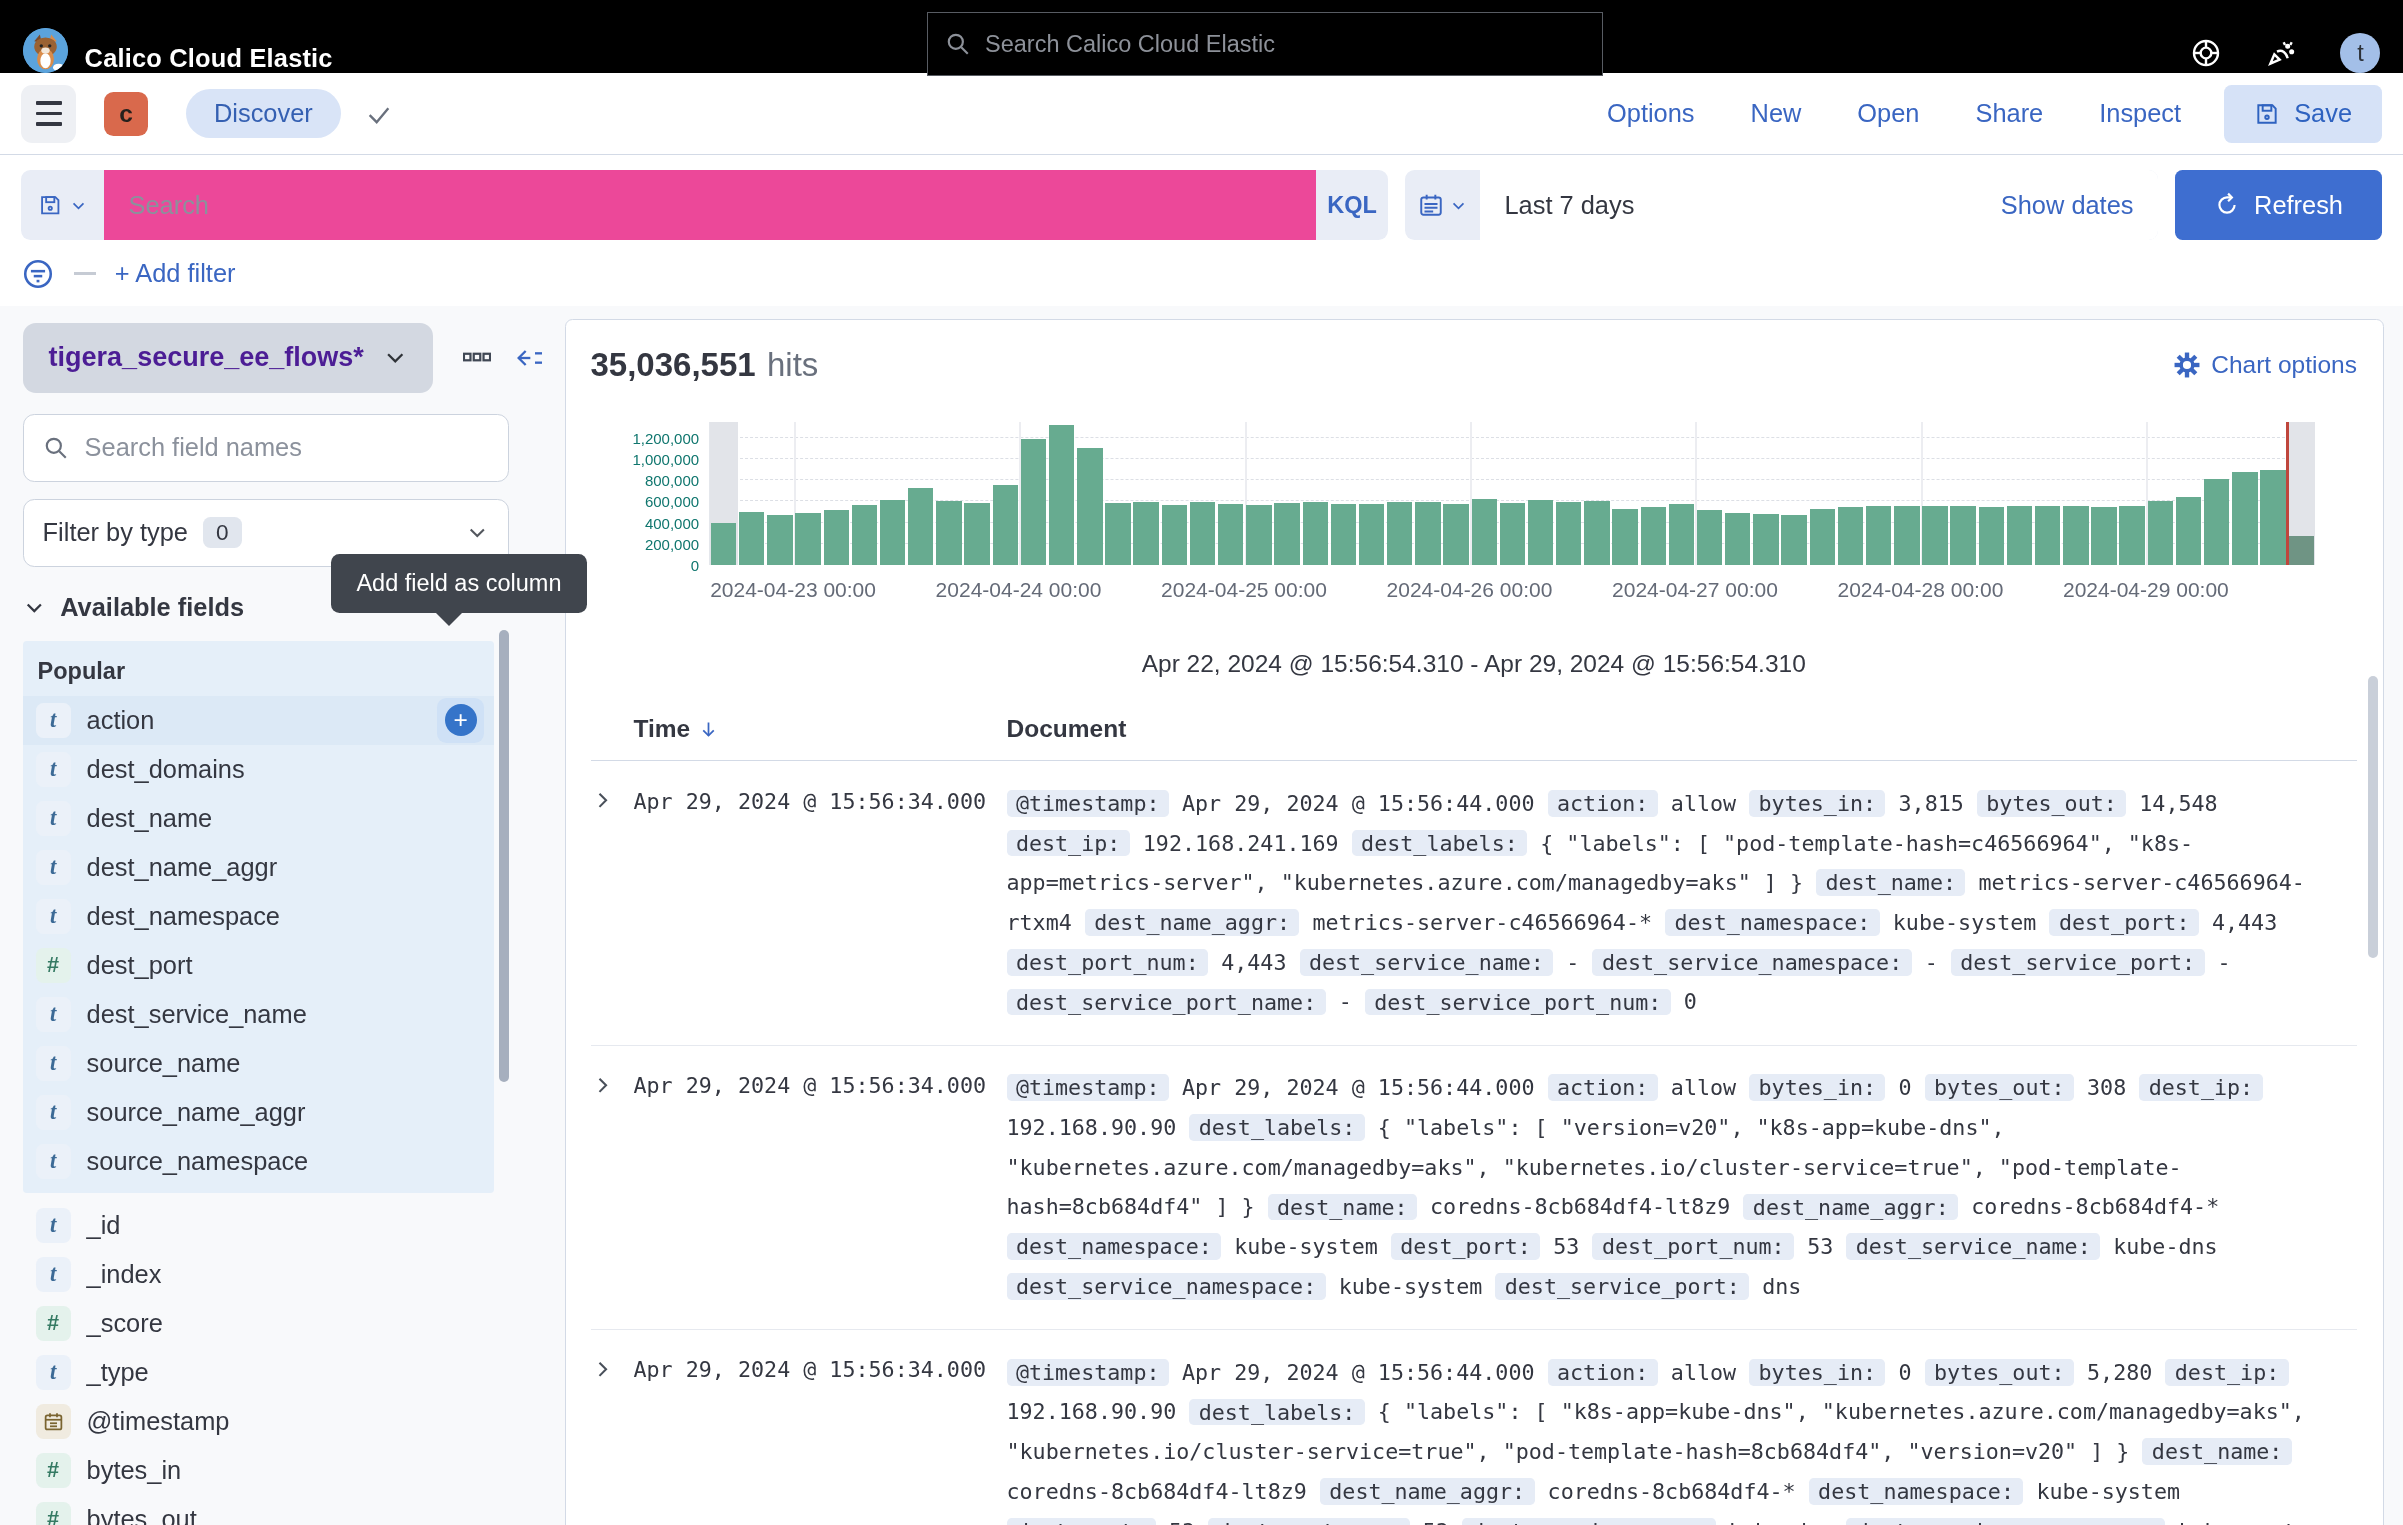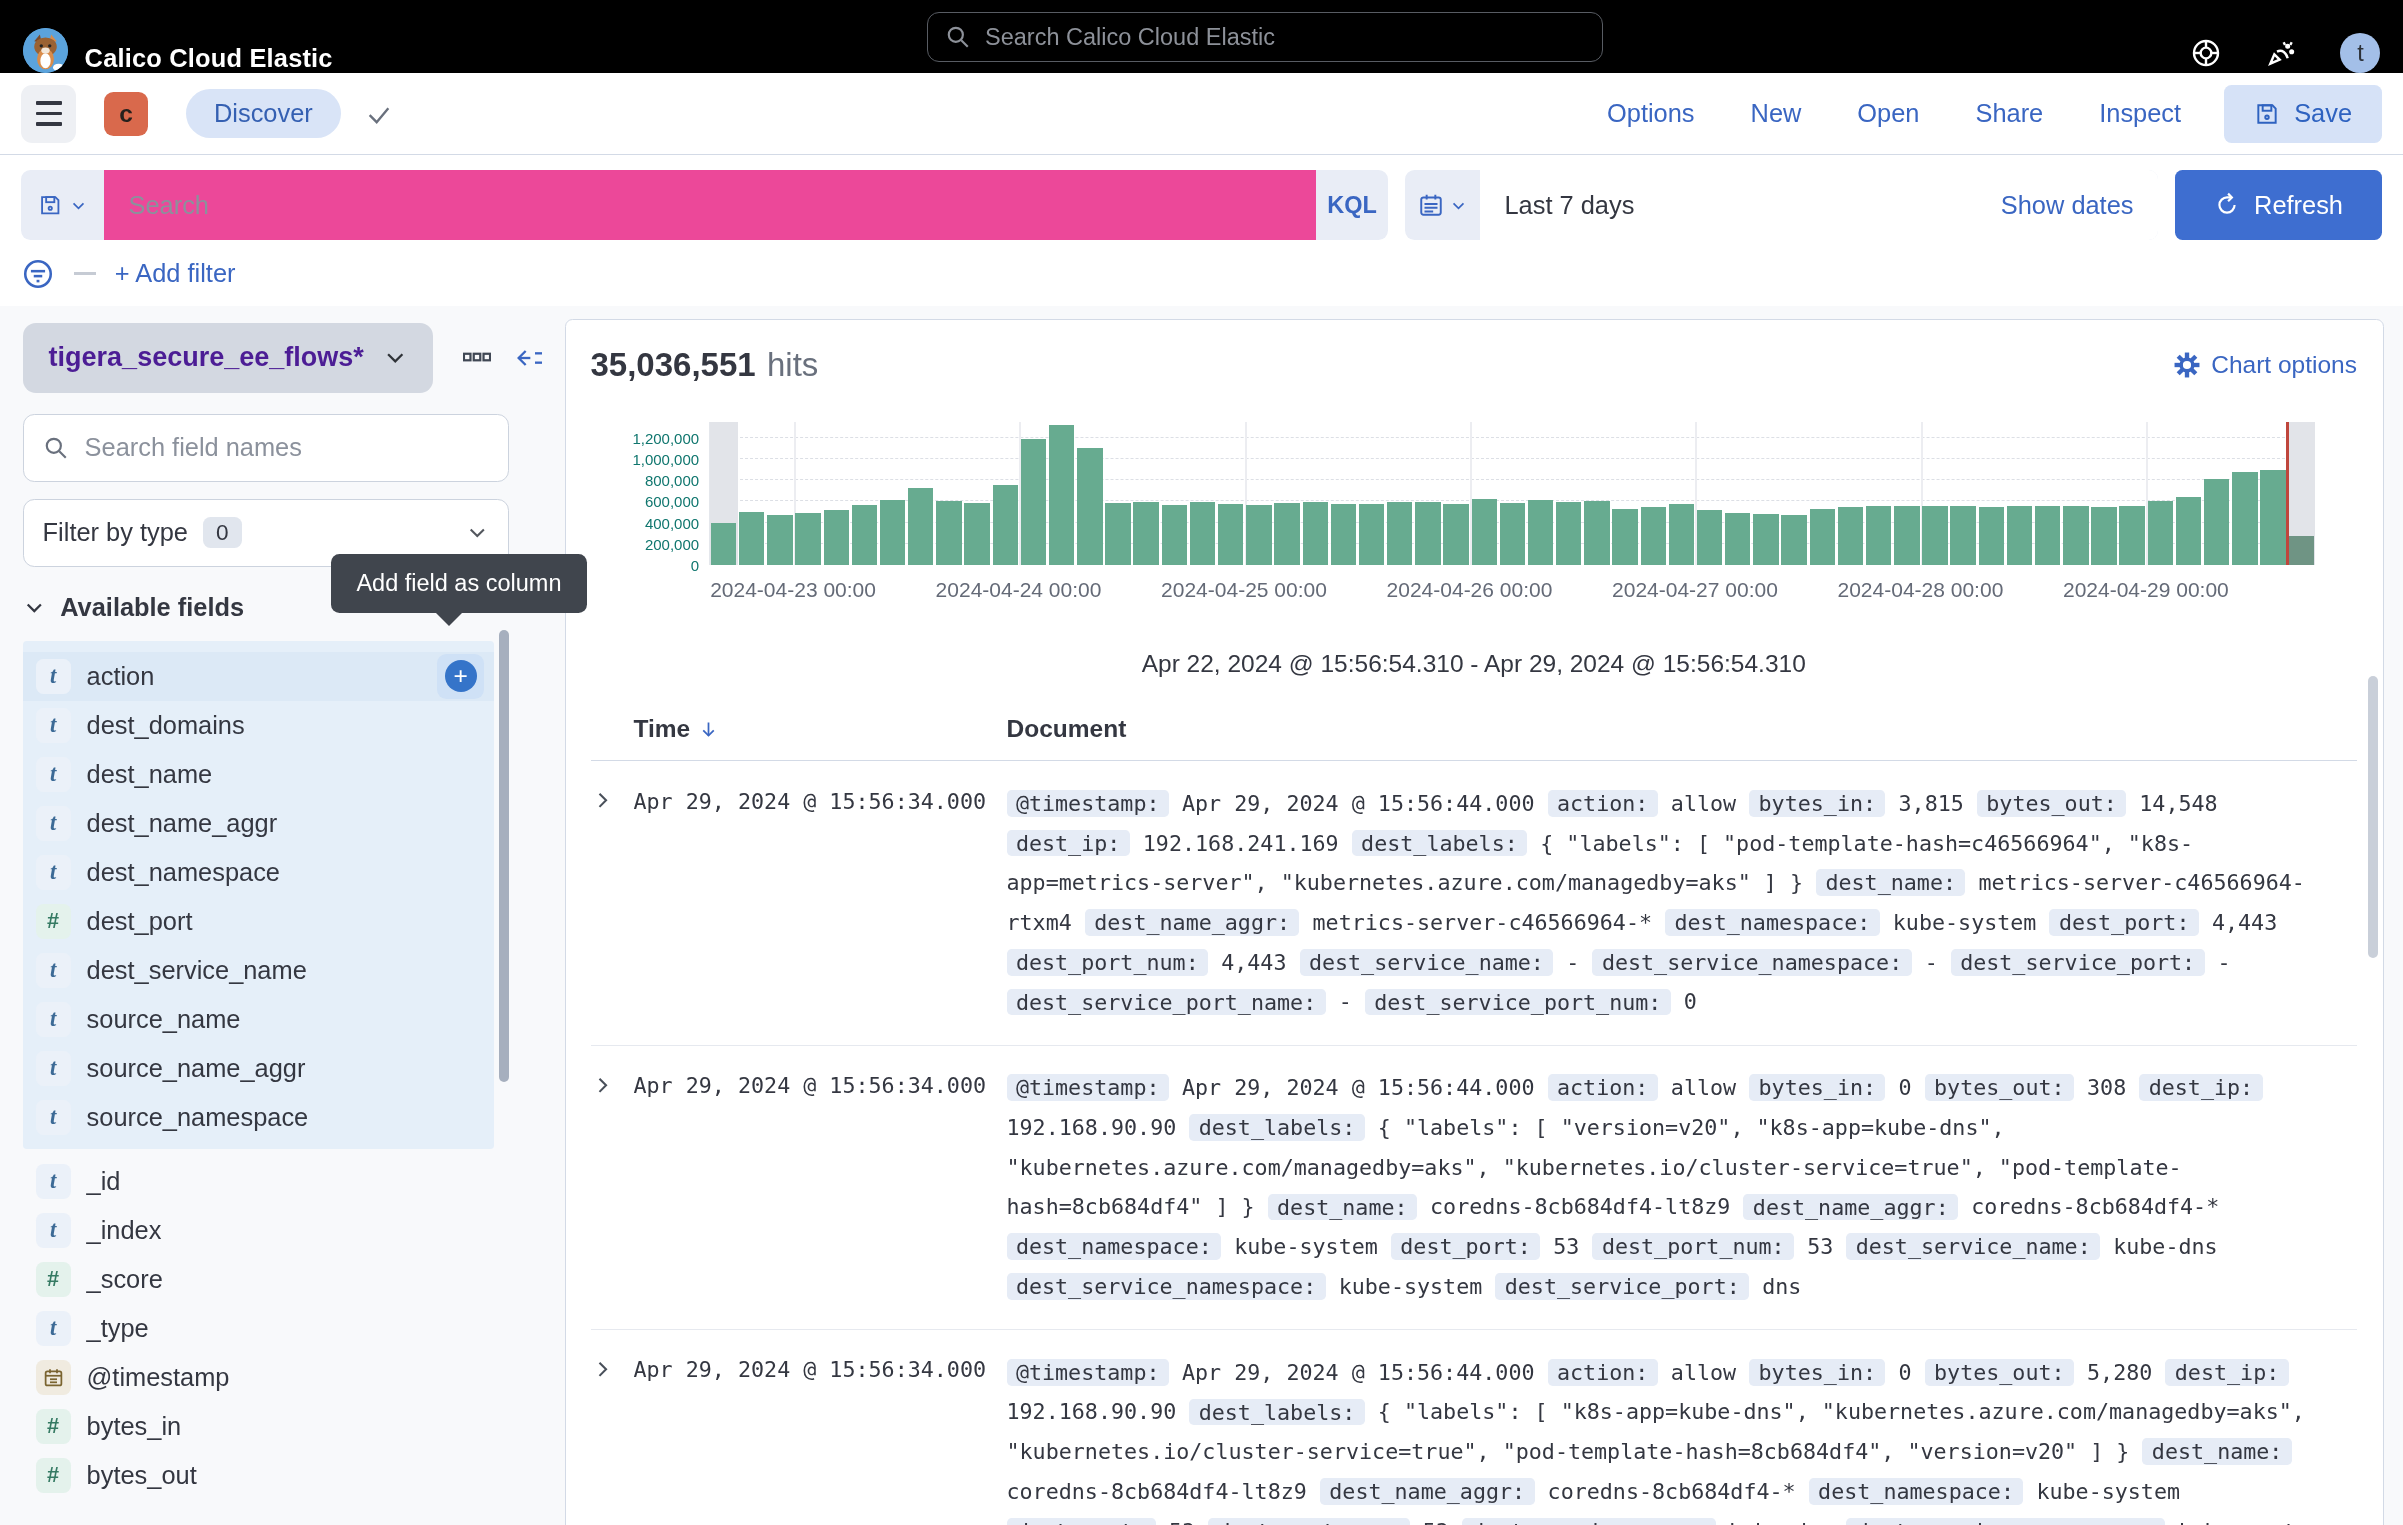--- a/index.html
+++ b/index.html
@@ -3,22 +3,22 @@
 <meta charset="utf-8">
 <style>
   * { box-sizing: border-box; margin: 0; padding: 0; }
   html,body { width:2403px; height:1525px; overflow:hidden; background:#fff;
     font-family:"Liberation Sans", sans-serif; color:#343741; }
 
   
   .topbar { height:73px; background:#000; display:flex; align-items:flex-end; padding:0 22.6px; position:relative; }
   .logo { width:45px; height:45px; border-radius:50%; background:#5ba3dc; position:relative; overflow:hidden; flex:0 0 auto; }
   .topbar-title { color:#fff; font-size:25.4px; font-weight:700; margin-left:17px; letter-spacing:0.2px; }
-  .topbar-search { position:absolute; left:927px; top:12.2px; width:676px; height:50px; border:0.9px solid #585c63;
-    border-radius:12px; display:flex; align-items:center; padding:0 17px; gap:14px; background:#000; }
+  .topbar-search { position:absolute; left:927px; top:12.2px; width:676px; height:64px; border:0.9px solid #585c63;
+    border-radius:0; display:flex; align-items:center; padding:0 17px; gap:14px; background:#000; }
   .topbar-search input { flex:1; background:transparent; border:none; outline:none; color:#d4dae3; font-size:23.5px; font-family:"Liberation Sans",sans-serif; }
   .topbar-search input::placeholder { color:#8d9199; }
   .topbar-icons { margin-left:auto; display:flex; align-items:center; gap:43px; }
   .avatar { width:40px; height:40px; border-radius:50%; background:#a3bfe8; color:#2c3138; font-size:23.5px; font-weight:500;
     display:flex; align-items:center; justify-content:center; }
 
   
   .navbar { height:82px; background:#fff; border-bottom:0.9px solid #d3dae6; display:flex; align-items:center; padding:0 21px; }
   .hamburger { width:55px; height:58px; background:#eef0f4; border-radius:11.3px; display:flex; flex-direction:column;
     align-items:center; justify-content:center; gap:6.6px; cursor:pointer; }
@@ -319,20 +319,21 @@
 
     <div class="avail-row">
       <svg width="22.6" height="22.6" viewBox="0 0 24 24" fill="none" stroke="#343741" stroke-width="2.4">
         <polyline points="5,9 12,16 19,9"></polyline>
       </svg>
       <span>Available fields</span>
     </div>
 
     <div class="fields-list">
       <div class="popular-block">
+        <div class="popular-label">Popular</div>
         <div id="popular-fields">
             <div class="field-row hovered">
               <span class="fbadge t">t</span>
               <span>action</span>
               <span class="add-col-btn">
                 <span class="plus-circle">+</span>
               </span>
             </div>
             <div class="field-row">
               <span class="fbadge t">t</span>

